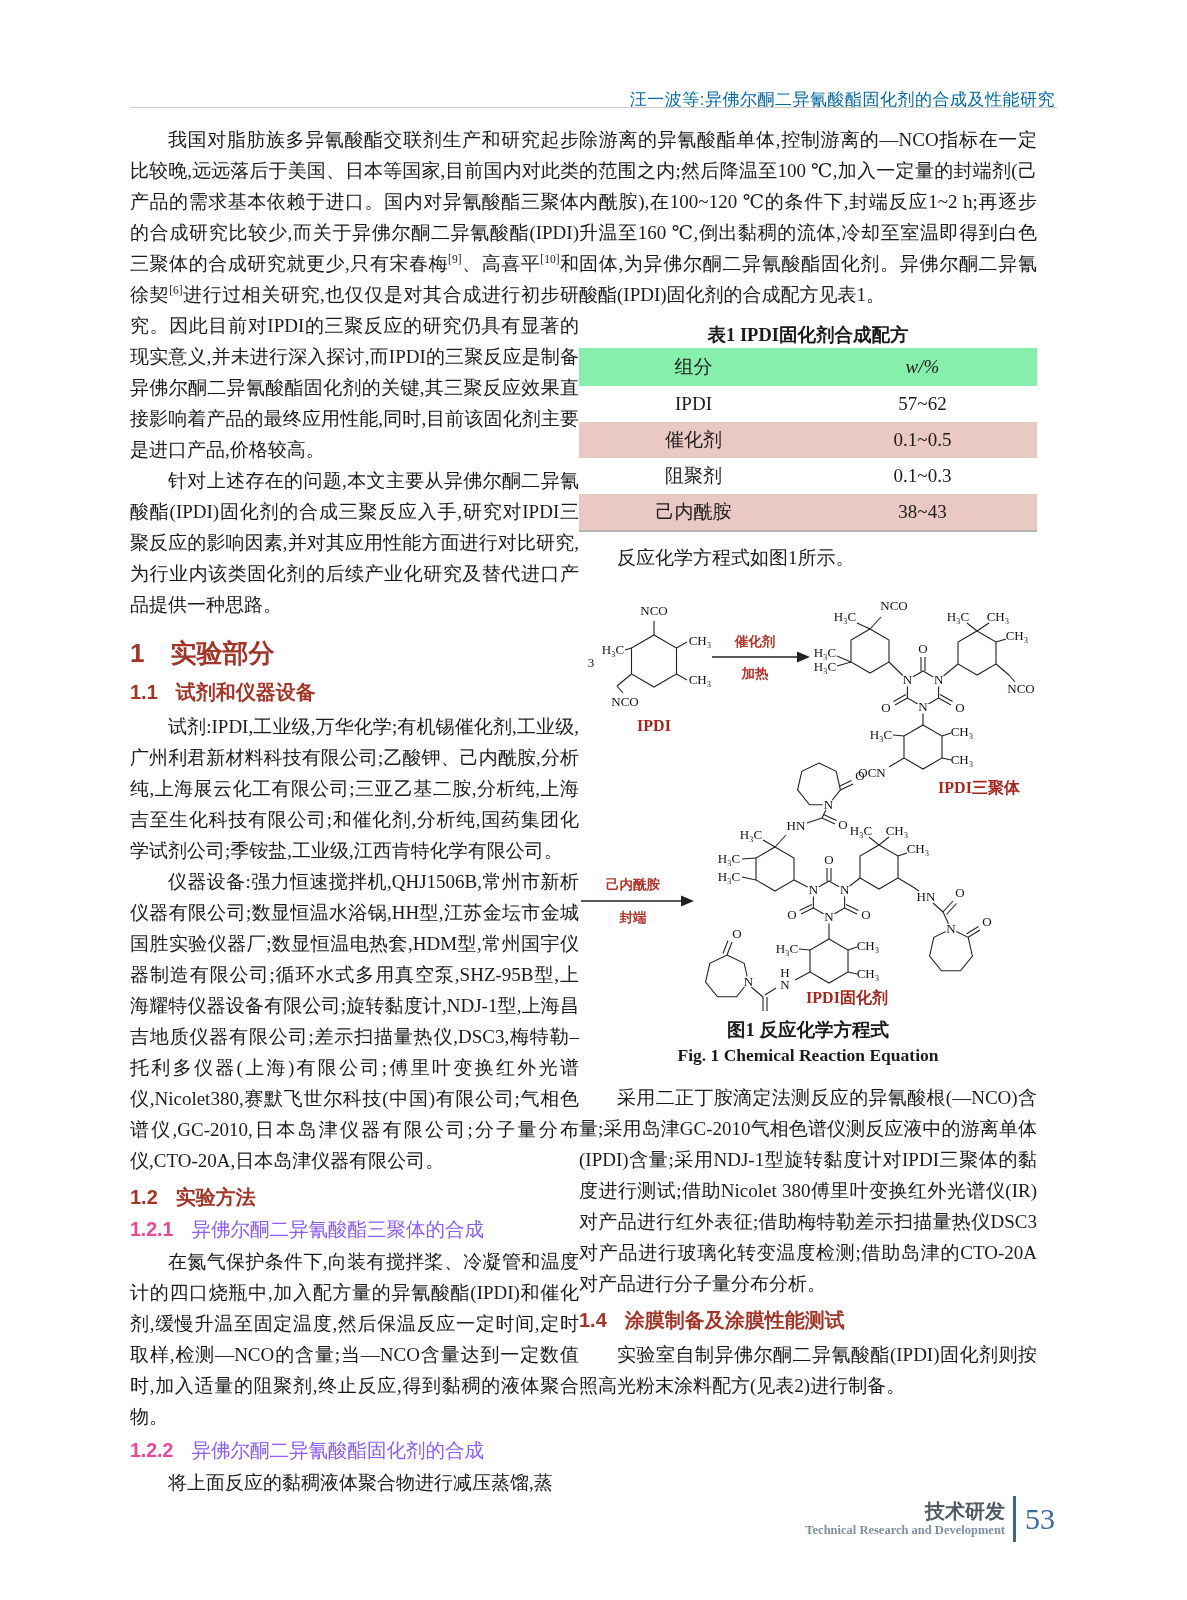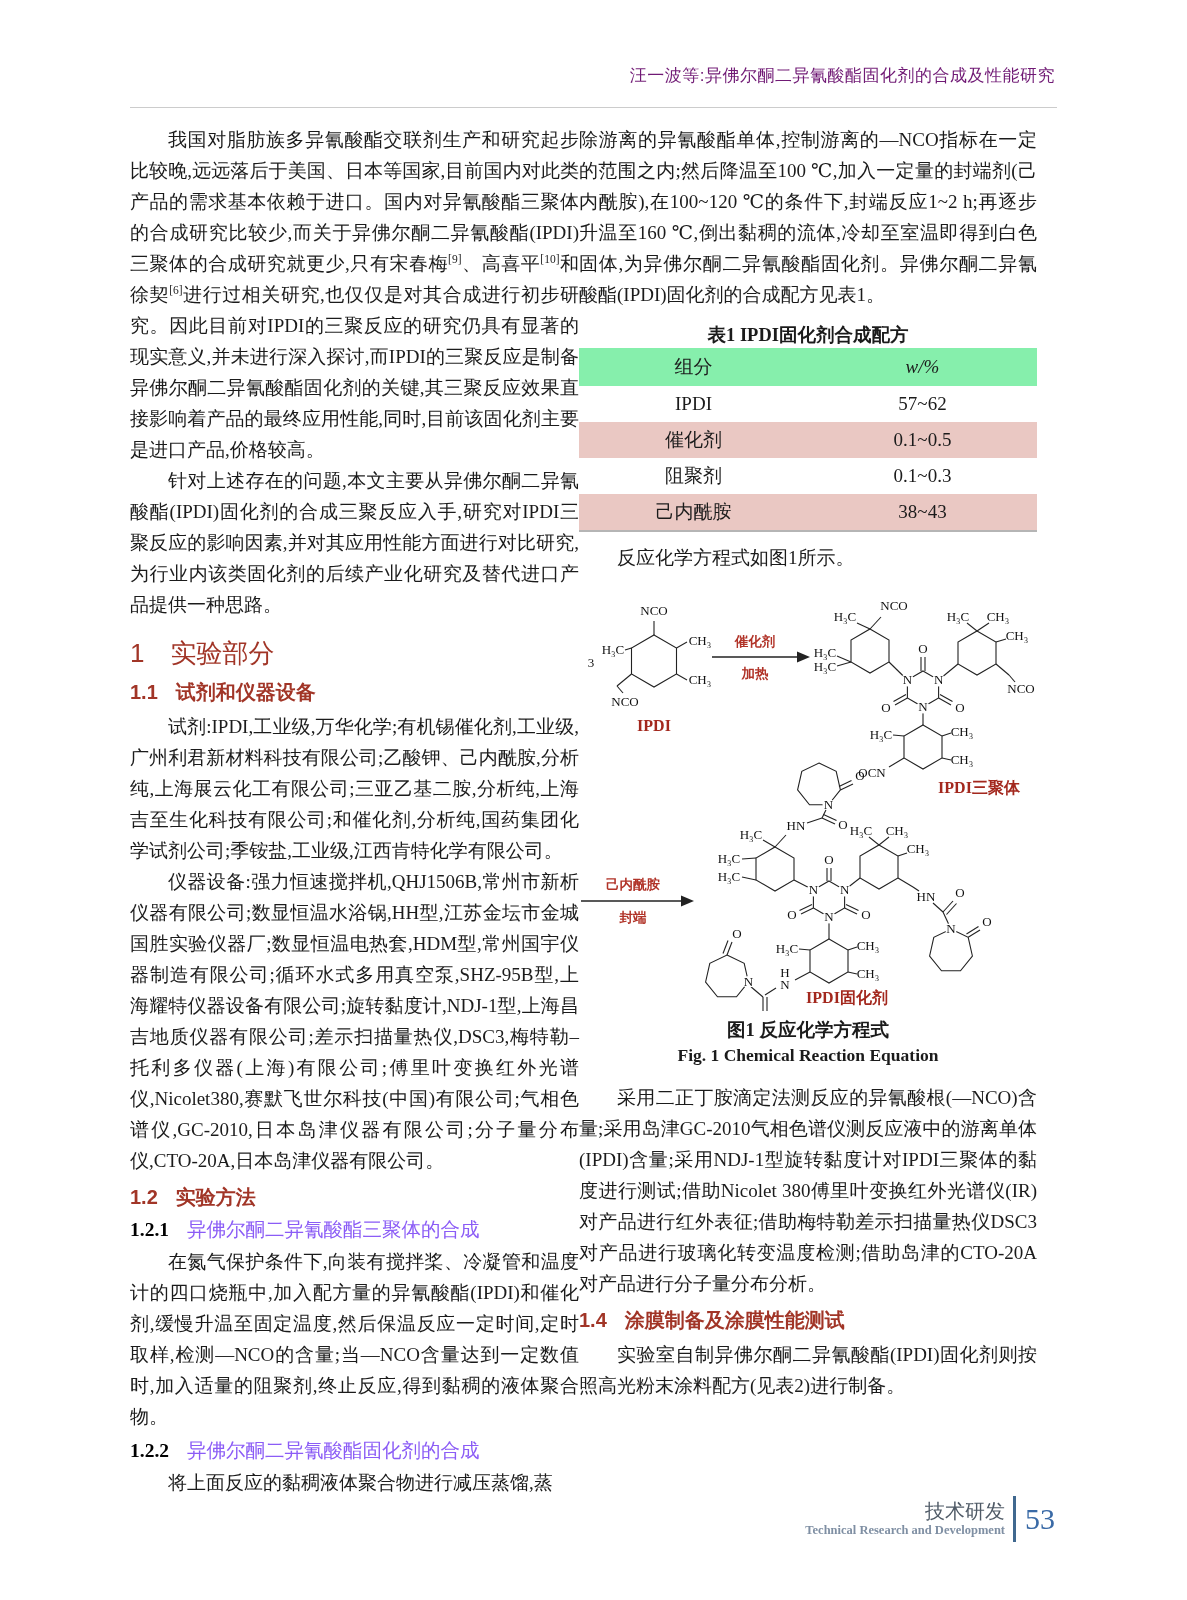--- a/index.html
+++ b/index.html
@@ -1,59 +1,59 @@
 <!DOCTYPE html>
 <html><head>
 <meta charset="utf-8">
 <style>
   html,body{margin:0;padding:0;background:#e8e8e8;}
   .page{position:relative;width:1187px;height:1600px;background:#ffffff;margin:0 auto;overflow:hidden;
         font-family:"Liberation Serif","DejaVu Serif",serif;color:#1b1b1b;}
   
-  .hdr-title{position:absolute;top:64px;right:132px;font-family:"Liberation Sans","DejaVu Sans",sans-serif;
-             font-size:17px;color:#701a75;letter-spacing:.5px;}
+  .hdr-title{position:absolute;top:88px;right:132px;font-family:"Liberation Sans","DejaVu Sans",sans-serif;
+             font-size:17px;color:#0369a1;letter-spacing:.5px;}
   .hdr-rule{position:absolute;top:107px;left:130px;width:927px;height:1px;background:#cccccc;}
   
   .content{position:absolute;top:124px;left:130px;width:927px;display:flex;}
   .col{flex:0 0 auto;}
   .col-left{width:449px;}
   .col-right{width:458px;}
   .col p{font-size:19px;line-height:31px;text-align:justify;margin:0;}
   .indent{text-indent:38px;}
   sup.ref{font-size:11.5px;vertical-align:super;line-height:0;}
   
   .h1-sec{margin:16px 0 8px 0;font-family:"Liberation Sans","DejaVu Sans",sans-serif;
-          font-weight:normal;font-size:26px;color:#a13527;}
+          font-weight:bold;font-size:26px;color:#a13527;}
   .h1-sec .gap{margin-left:26px;}
   .h2-sec{margin:8px 0 5px 0;font-family:"Liberation Sans","DejaVu Sans",sans-serif;
           font-weight:bold;font-size:20px;color:#a13527;}
   .h2-sec .gap{margin-left:18px;}
   .h3-sec{margin:5px 0 3px 0;font-size:19.5px;}
-  .h3-sec .num{font-family:Liberation Serif, serif;font-weight:bold;color:#000000;}
+  .h3-sec .num{font-family:Liberation Sans, sans-serif;font-weight:bold;color:#ec4899;}
   .h3-sec .ttl{margin-left:18px;color:#8b5cf6;}
   
   .tbl-cap-cn{text-align:center;font-weight:bold;font-size:18.5px;margin-top:12px;line-height:26px;}
   .tbl-cap-en{text-align:center;font-weight:bold;font-size:17.5px;margin:0 0 8px 0;line-height:25px;}
   table.t1{width:100%;border-collapse:collapse;border-bottom:2px solid #b5b5b5;}
   table.t1 th{background:#86efac;font-weight:normal;font-size:19px;height:36px;}
   table.t1 td{font-size:19px;height:34px;text-align:center;}
   table.t1 th{text-align:center;}
   table.t1 tr.alt{background:#eac8c3;}
   .wcell{font-style:italic;}
   
   .fig-wrap{margin-top:6px;}
   .fig-cap-cn{text-align:center;font-weight:bold;font-size:18.5px;line-height:26px;margin-top:2px;}
   .fig-cap-en{text-align:center;font-weight:bold;font-size:17.5px;line-height:25px;margin-bottom:14px;}
   svg text{font-family:"Liberation Serif","DejaVu Serif",serif;font-size:13px;fill:#111;}
   svg .red{fill:#a3281e;font-weight:bold;font-size:16px;}
   svg .arrlbl{fill:#b13328;font-size:13.5px;font-weight:bold;}
   
   .footer{position:absolute;top:1496px;right:132px;display:flex;align-items:center;}
   .f-block{text-align:right;margin-right:8px;}
-  .f-cn{font-family:"Liberation Sans","DejaVu Sans",sans-serif;font-weight:normal;font-size:20px;color:#4f5a66;line-height:22px;}
+  .f-cn{font-family:"Liberation Sans","DejaVu Sans",sans-serif;font-weight:bold;font-size:20px;color:#4f5a66;line-height:22px;}
   .f-en{font-size:12.5px;color:#7f8fa3;font-weight:bold;line-height:16px;}
   .f-bar{width:3px;height:46px;background:#40688f;margin-right:9px;}
   .f-num{font-size:30px;color:#3a6aa6;}
 </style>
 </head>
 <body>
 
 <div class="page">
 
   <div class="hdr-title">汪一波等:异佛尔酮二异氰酸酯固化剂的合成及性能研究</div>

